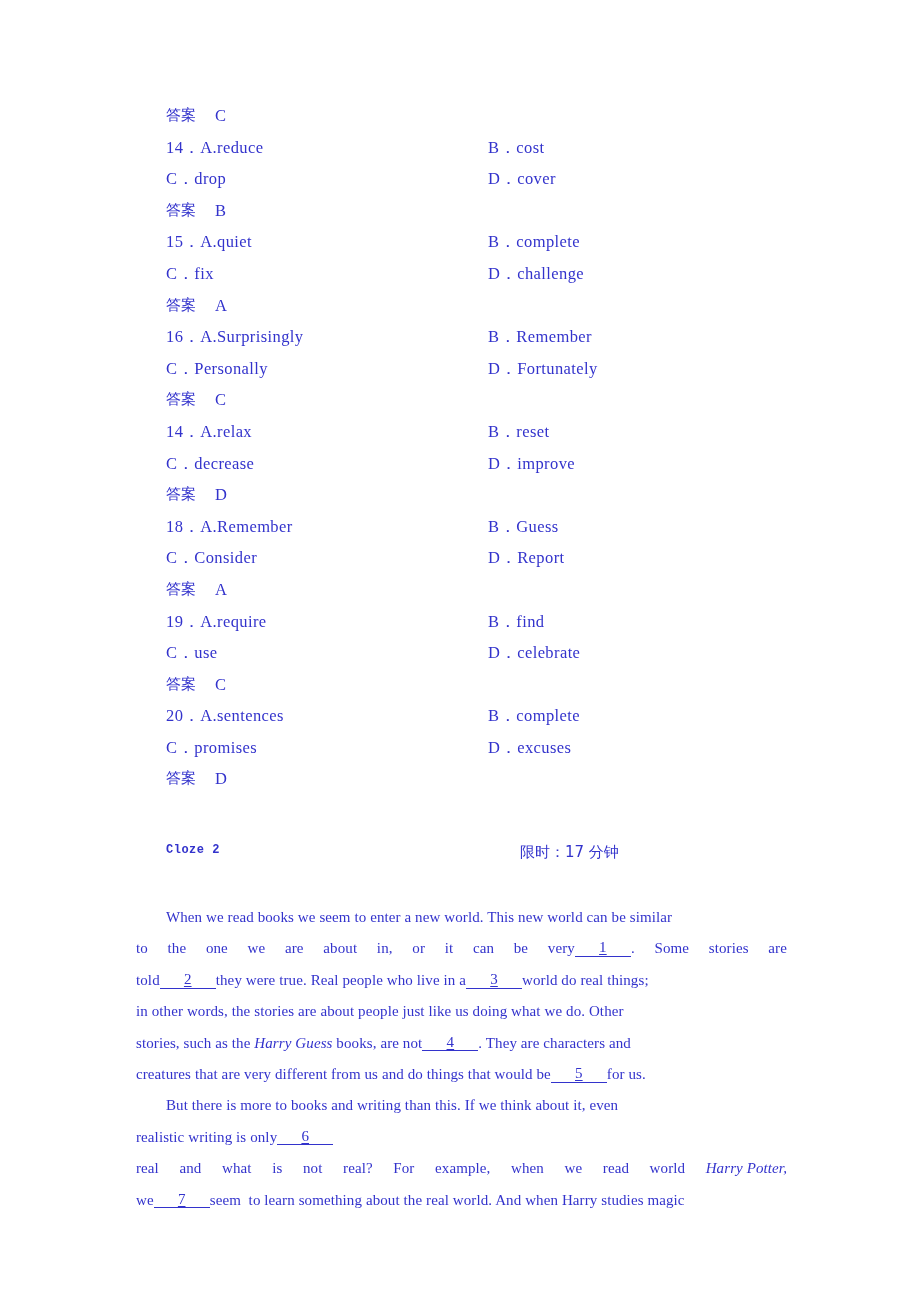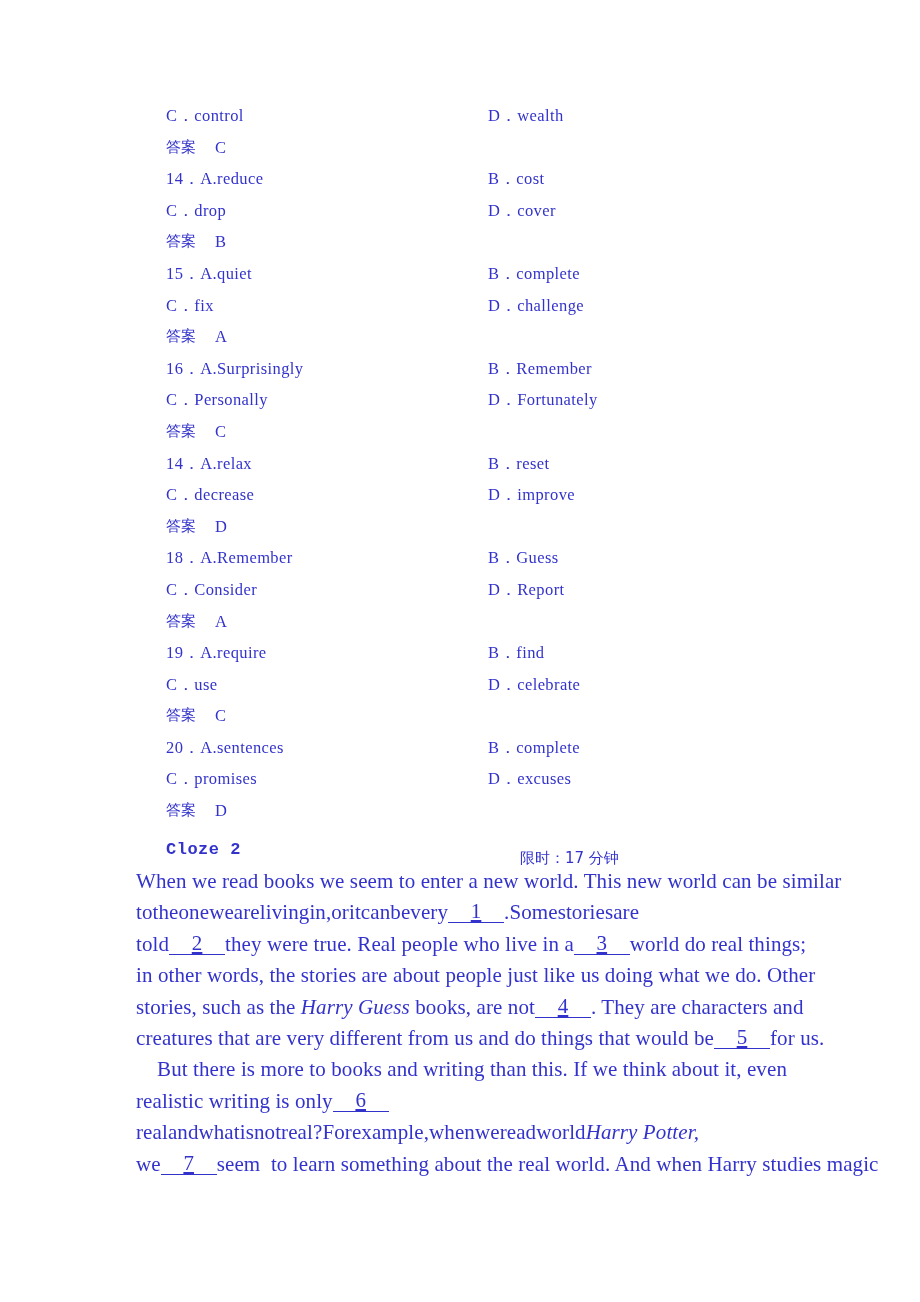--- a/index.html
+++ b/index.html
@@ -79,49 +79,50 @@
     height: 28px;
     font-size: 16.5px;
     line-height: 28px;
   }
   .cloze-title {
     position: absolute;
     left: 166px;
     top: 0;
     font-weight: bold;
     font-family: "Liberation Mono", "DejaVu Sans Mono", monospace;
-    font-size: 17px;
+    font-size: 12px;
     letter-spacing: 0.5px;
   }
   .cloze-limit {
     position: absolute;
     left: 520px;
-    top: 8px;
+    top: 2px;
     font-family: "DejaVu Sans", sans-serif;
     font-size: 15px;
     white-space: pre;
   }
 
   
   .passage {
     position: absolute;
     left: 136px;
-    top: 866px;
+    top: 902px;
     width: 651px;
-    font-size: 21px;
+    font-size: 15px;
     letter-spacing: 0.1px;
   }
   .pline {
     height: 31.4px;
     line-height: 31.4px;
     white-space: nowrap;
     display: flex;
     align-items: baseline;
   }
   .pline.justify {
+    justify-content: space-between;
   }
   .pline.left {
     justify-content: flex-start;
   }
   .pline .w {
     white-space: pre;
   }
   .ital {
     font-style: italic;
   }
@@ -142,24 +143,20 @@
     display: inline-block;
     width: 30px;
   }
 </style>
 </head>
 <body>
 
 <div class="page">
 
   <div class="opts">
-      <div class="opt-row">
-        <span class="col-l">C．control</span>
-        <span class="col-r">D．wealth</span>
-      </div>
       <div class="ans-row">
         <span class="ans-label">答案</span>
         <span class="ans-val">C</span>
       </div>
       <div class="opt-row">
         <span class="col-l">14．A.reduce</span>
         <span class="col-r">B．cost</span>
       </div>
       <div class="opt-row">
         <span class="col-l">C．drop</span>
@@ -252,21 +249,21 @@
       <div class="pline left">
         <span class="indent"></span>
         <span class="w">When we read books we seem to enter a new world. This new world can be similar</span>
       </div>
       <div class="pline justify">
         <span class="w">to</span>
         <span class="w">the</span>
         <span class="w">one</span>
         <span class="w">we</span>
         <span class="w">are</span>
-        <span class="w">living</span>
+        <span class="w">about</span>
         <span class="w">in,</span>
         <span class="w">or</span>
         <span class="w">it</span>
         <span class="w">can</span>
         <span class="w">be</span>
         <span class="w"><span class="w">very</span><span class="blank"><span class="bn">1</span></span><span class="w">.</span></span>
         <span class="w">Some</span>
         <span class="w">stories</span>
         <span class="w">are</span>
       </div>

